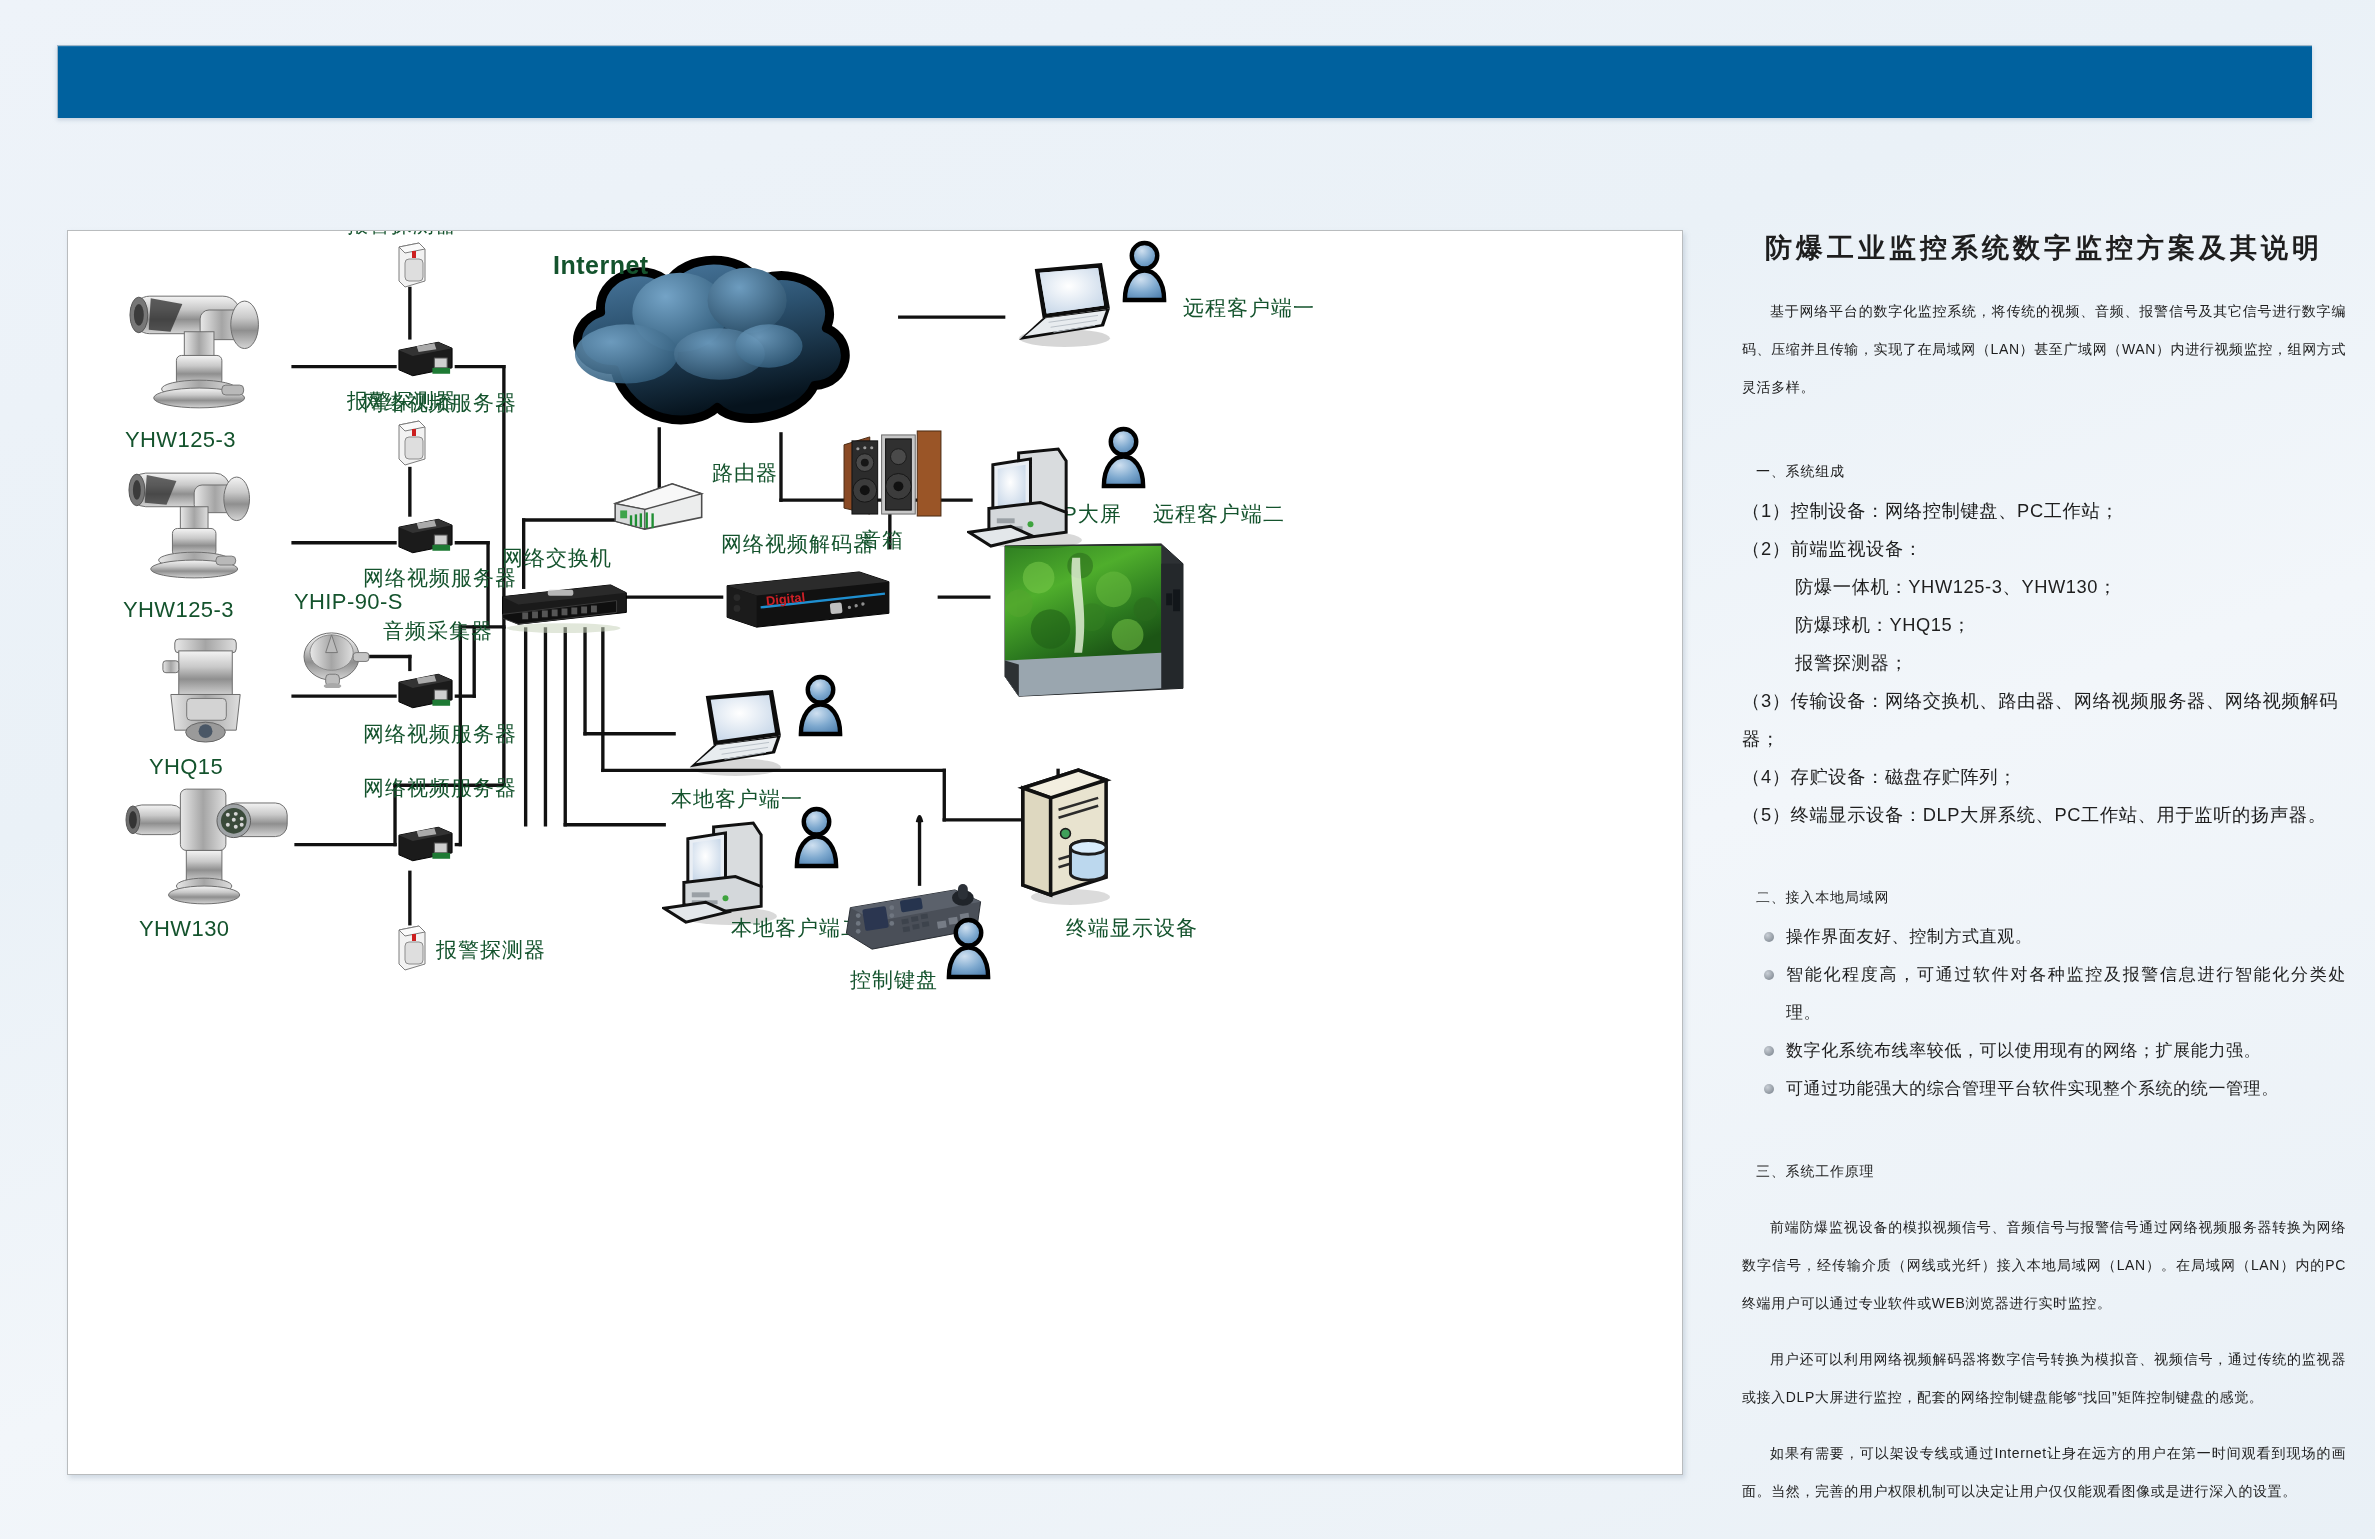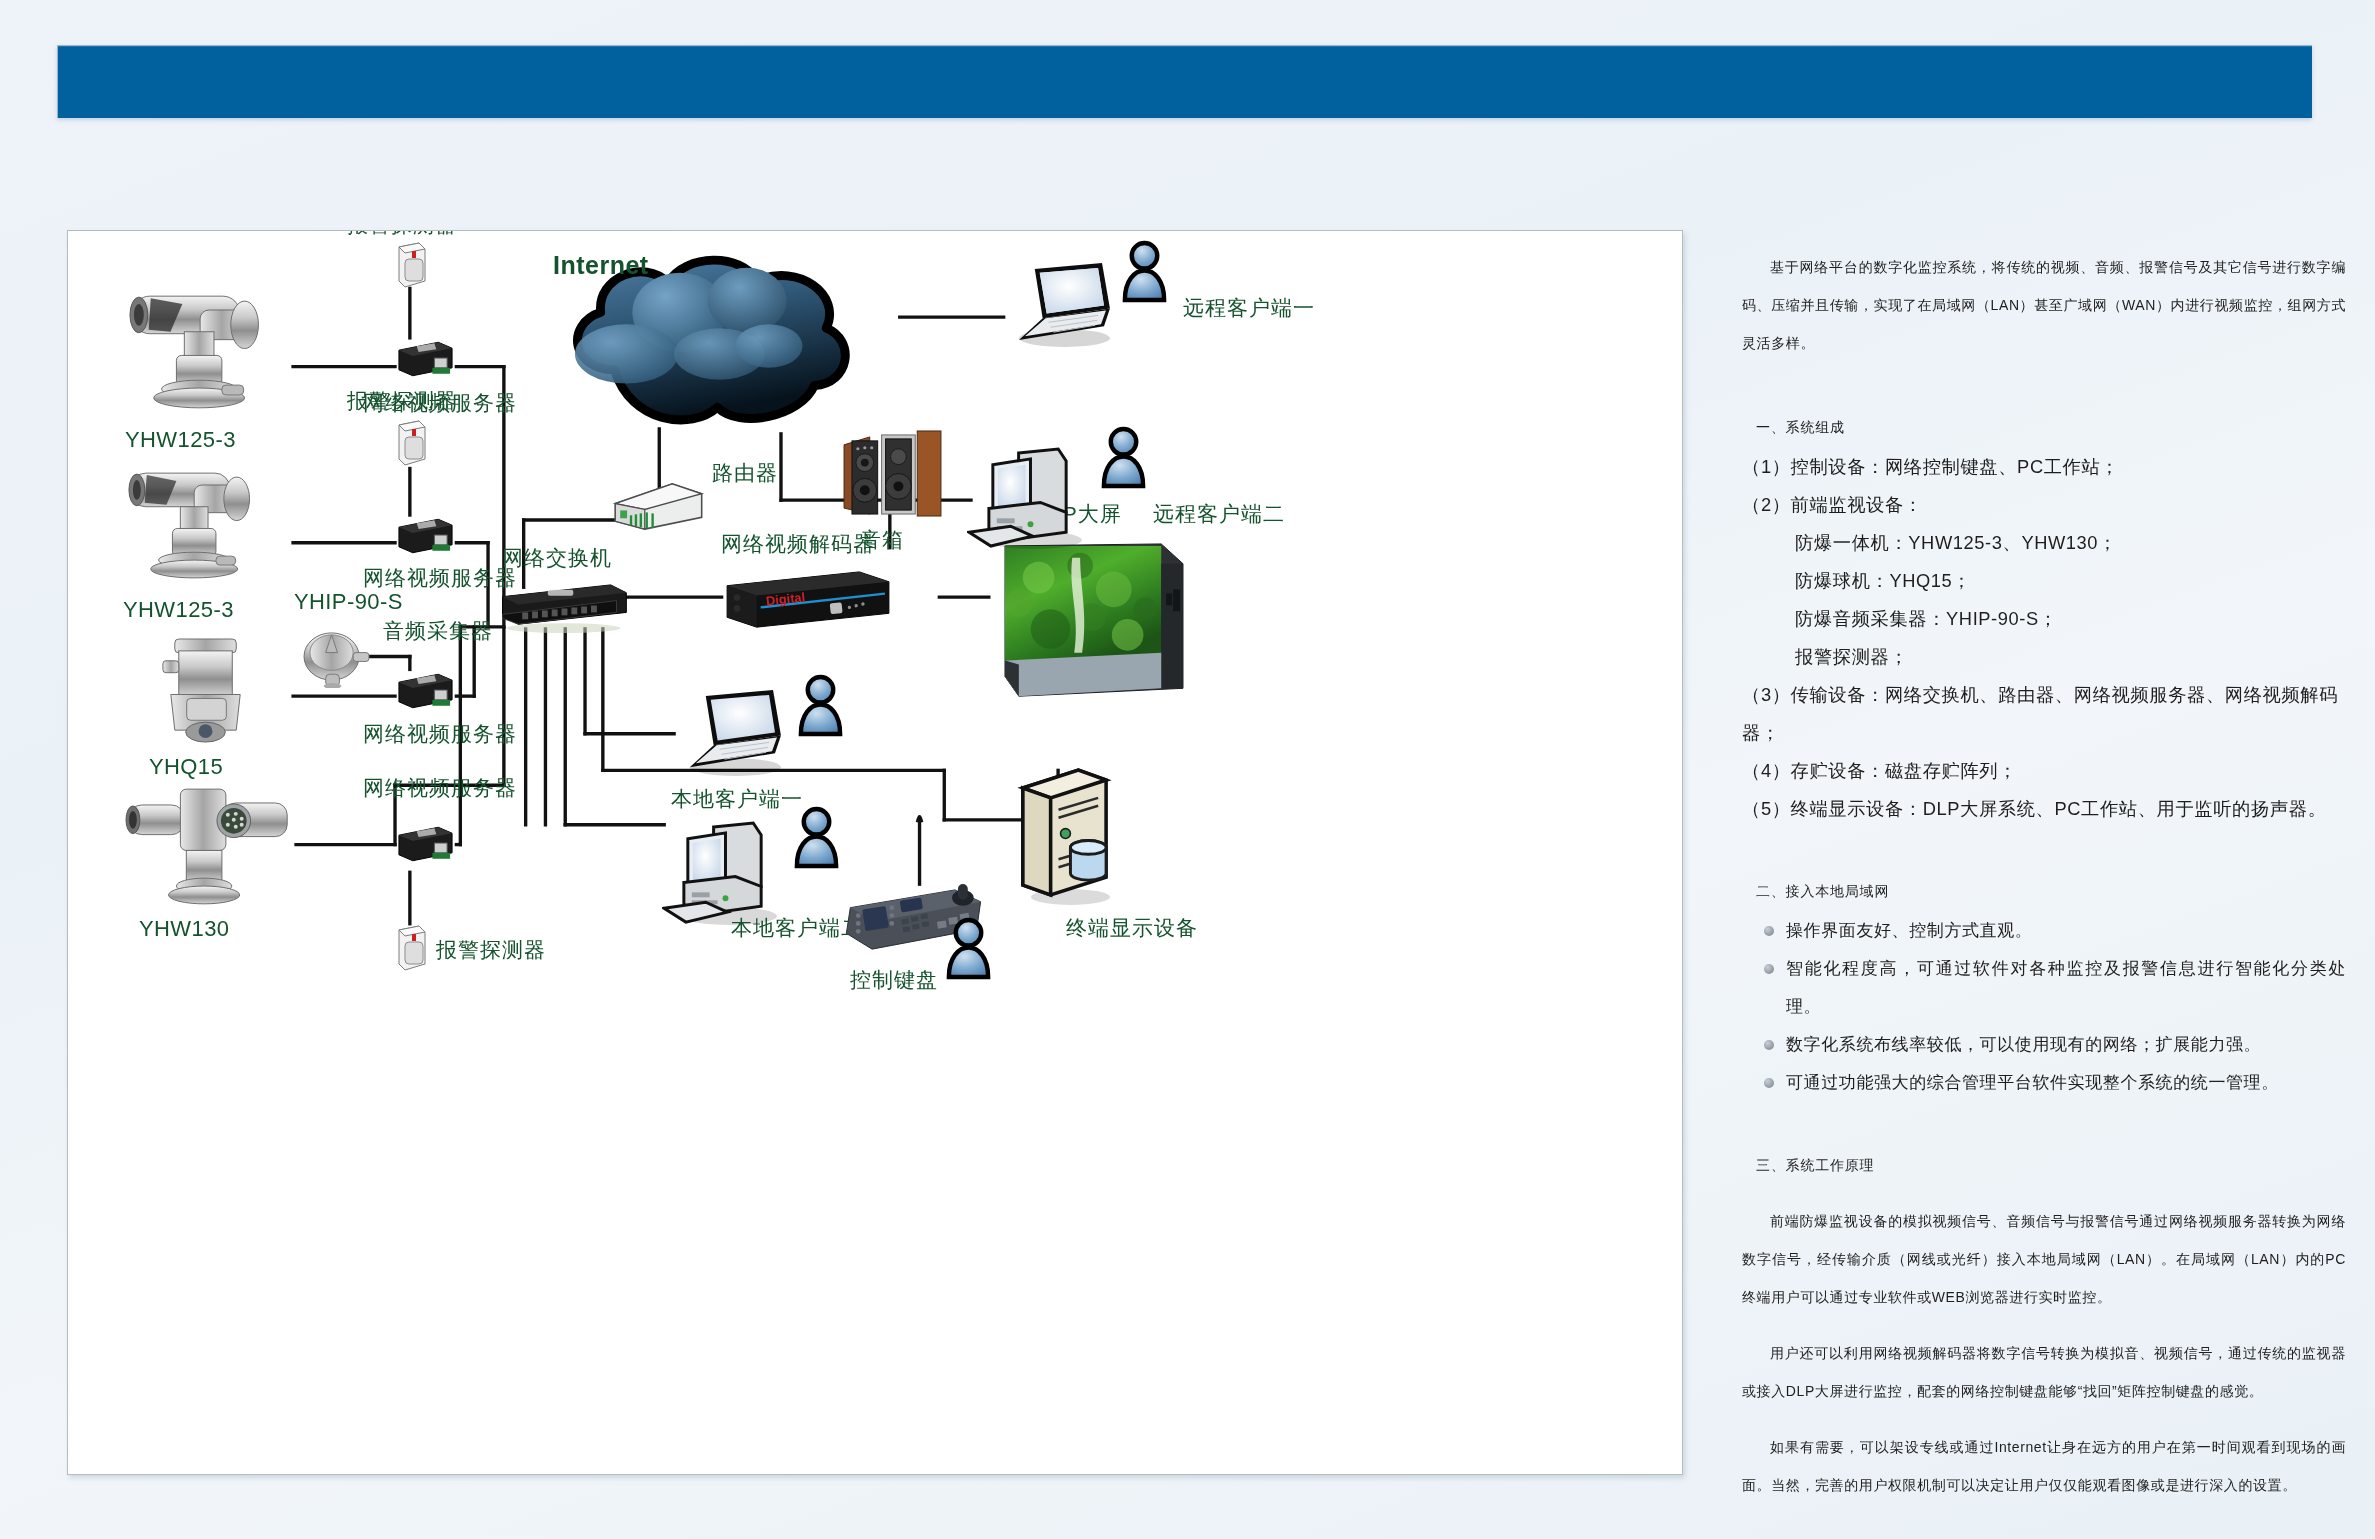--- a/index.html
+++ b/index.html
@@ -611,30 +611,30 @@
     <svg viewBox="0 0 52 66" width="51" height="65">
       <circle cx="26" cy="17" r="13" fill="url(#pg)" stroke="#000" stroke-width="4.5"></circle>
       <path d="M6 62 C6 42 16 32 26 32 C36 32 46 42 46 62 Z" fill="url(#pg)" stroke="#000" stroke-width="4.5"></path>
     </svg>
   </div>
 
 </div>
 
 <div id="text-col">
 
+  <h1 id="doc-title">防爆工业监控系统数字监控方案及其说明</h1>
 
   <p class="para">基于网络平台的数字化监控系统，将传统的视频、音频、报警信号及其它信号进行数字编码、压缩并且传输，实现了在局域网（LAN）甚至广域网（WAN）内进行视频监控，组网方式灵活多样。</p>
 
   <div class="gap"></div>
   <p class="sect">一、系统组成</p>
   <p class="item ind1">（1）控制设备：网络控制键盘、PC工作站；</p>
   <p class="item ind1">（2）前端监视设备：</p>
   <p class="item ind2">防爆一体机：YHW125-3、YHW130；</p>
   <p class="item ind2">防爆球机：YHQ15；</p>
-  <p class="item ind2">防爆音频采集器：YHIP-90-S；</p>
   <p class="item ind2">报警探测器；</p>
   <p class="item ind1">（3）传输设备：网络交换机、路由器、网络视频服务器、网络视频解码器；</p>
   <p class="item ind1">（4）存贮设备：磁盘存贮阵列；</p>
   <p class="item ind1">（5）终端显示设备：DLP大屏系统、PC工作站、用于监听的扬声器。</p>
 
   <div class="gap"></div>
   <p class="sect">二、接入本地局域网</p>
   <div class="bullet-row">
     <span class="dot"></span>
     <span>操作界面友好、控制方式直观。</span>

